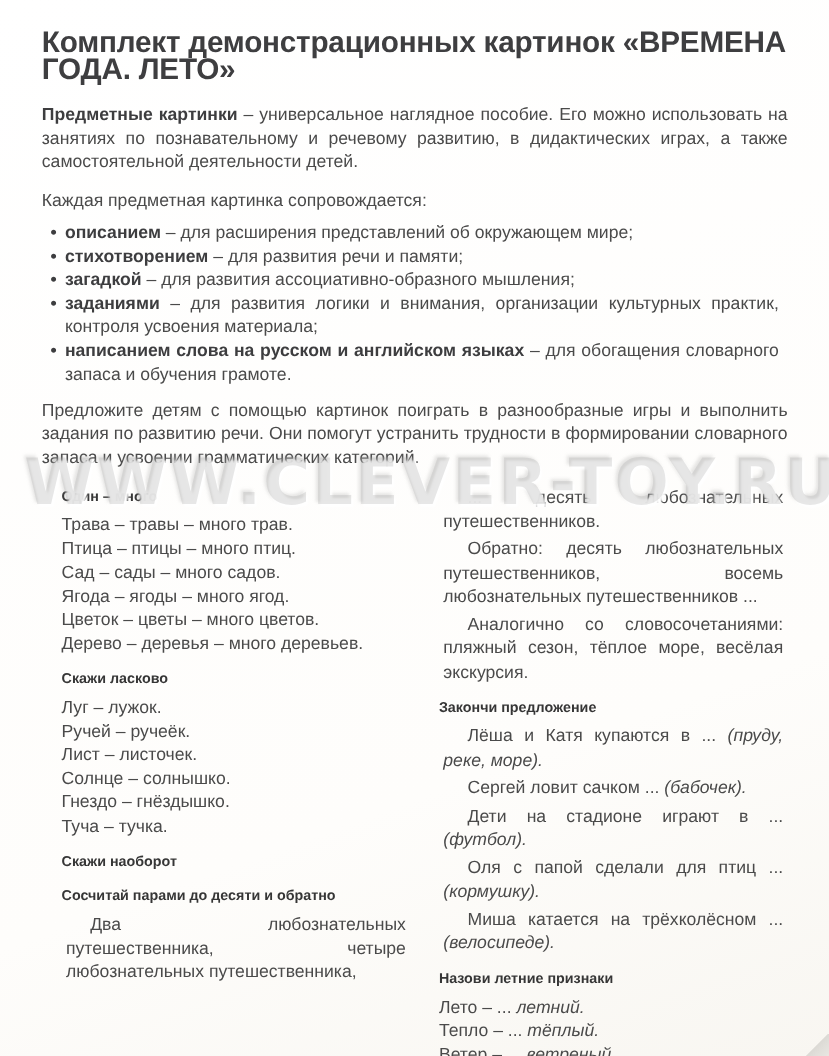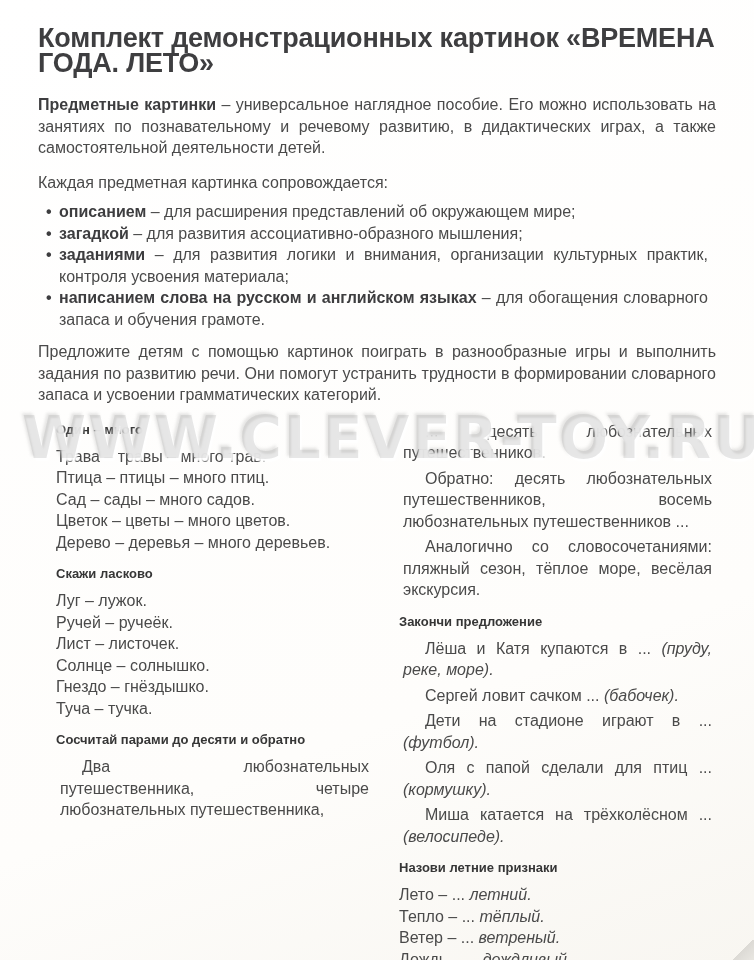--- a/index.html
+++ b/index.html
@@ -67,50 +67,53 @@
   <div class="watermark">WWW.CLEVER-TOY.RU</div>
 
   <h1 class="title">Комплект демонстрационных картинок «ВРЕМЕНА ГОДА. ЛЕТО»</h1>
 
   <p class="intro"><span class="lead">Предметные картинки</span><span> – универсальное наглядное пособие. Его можно использовать на занятиях по познавательному и речевому развитию, в дидактических играх, а также самостоятельной деятельности детей.</span></p>
 
   <div class="features">
     <p class="features-header">Каждая предметная картинка сопровождается:</p>
     <ul class="feature-list">
         <li><span class="term">описанием</span><span> – для расширения представлений об окружающем мире;</span></li>
+        <li><span class="term">стихотворением</span><span> – для развития речи и памяти;</span></li>
         <li><span class="term">загадкой</span><span> – для развития ассоциативно-образного мышления;</span></li>
         <li><span class="term">заданиями</span><span> – для развития логики и внимания, организации культурных практик, контроля усвоения материала;</span></li>
         <li><span class="term">написанием слова на русском и английском языках</span><span> – для обогащения словарного запаса и обучения грамоте.</span></li>
       </ul>
   </div>
 
   <p class="para2">Предложите детям с помощью картинок поиграть в разнообразные игры и выполнить задания по развитию речи. Они помогут устранить трудности в формировании словарного запаса и усвоении грамматических категорий.</p>
 
   <div class="columns">
 
     <div class="col">
       <h3 class="sec first">Один – много</h3>
       <div>
           <p class="line">Трава – травы – много трав.</p>
           <p class="line">Птица – птицы – много птиц.</p>
           <p class="line">Сад – сады – много садов.</p>
+          <p class="line">Ягода – ягоды – много ягод.</p>
           <p class="line">Цветок – цветы – много цветов.</p>
           <p class="line">Дерево – деревья – много деревьев.</p>
         </div>
 
       <h3 class="sec">Скажи ласково</h3>
       <div>
           <p class="line">Луг – лужок.</p>
           <p class="line">Ручей – ручеёк.</p>
           <p class="line">Лист – листочек.</p>
           <p class="line">Солнце – солнышко.</p>
           <p class="line">Гнездо – гнёздышко.</p>
           <p class="line">Туча – тучка.</p>
         </div>
 
+      <h3 class="sec">Скажи наоборот</h3>
 
       <h3 class="sec">Сосчитай парами до десяти и обратно</h3>
       <p class="jp">Два любознательных путешественника, четыре любознательных путешественника,</p>
     </div>
 
     <div class="col">
       <div>
           <p class="jp">... десять любознательных путешественников.</p>
           <p class="jp">Обратно: десять любознательных путешественников, восемь любознательных путешественников ...</p>
           <p class="jp">Аналогично со словосочетаниями: пляжный сезон, тёплое море, весёлая экскурсия.</p>

